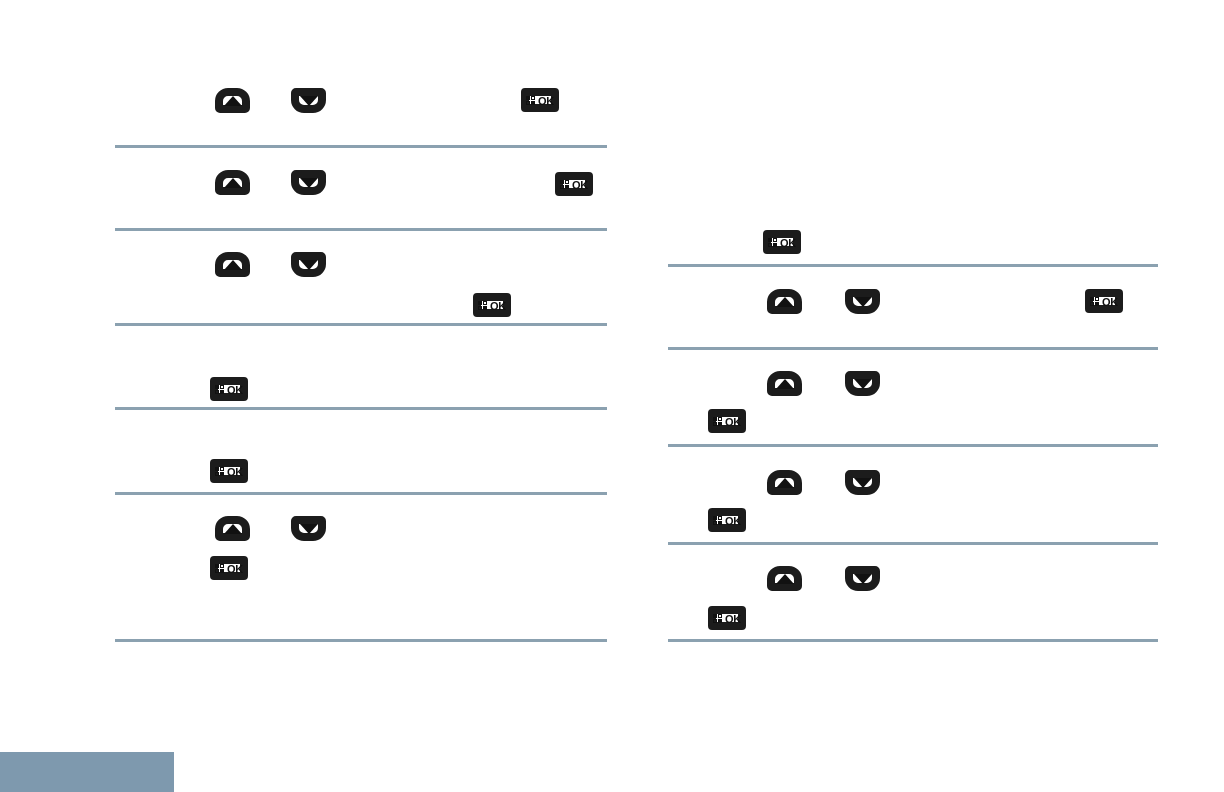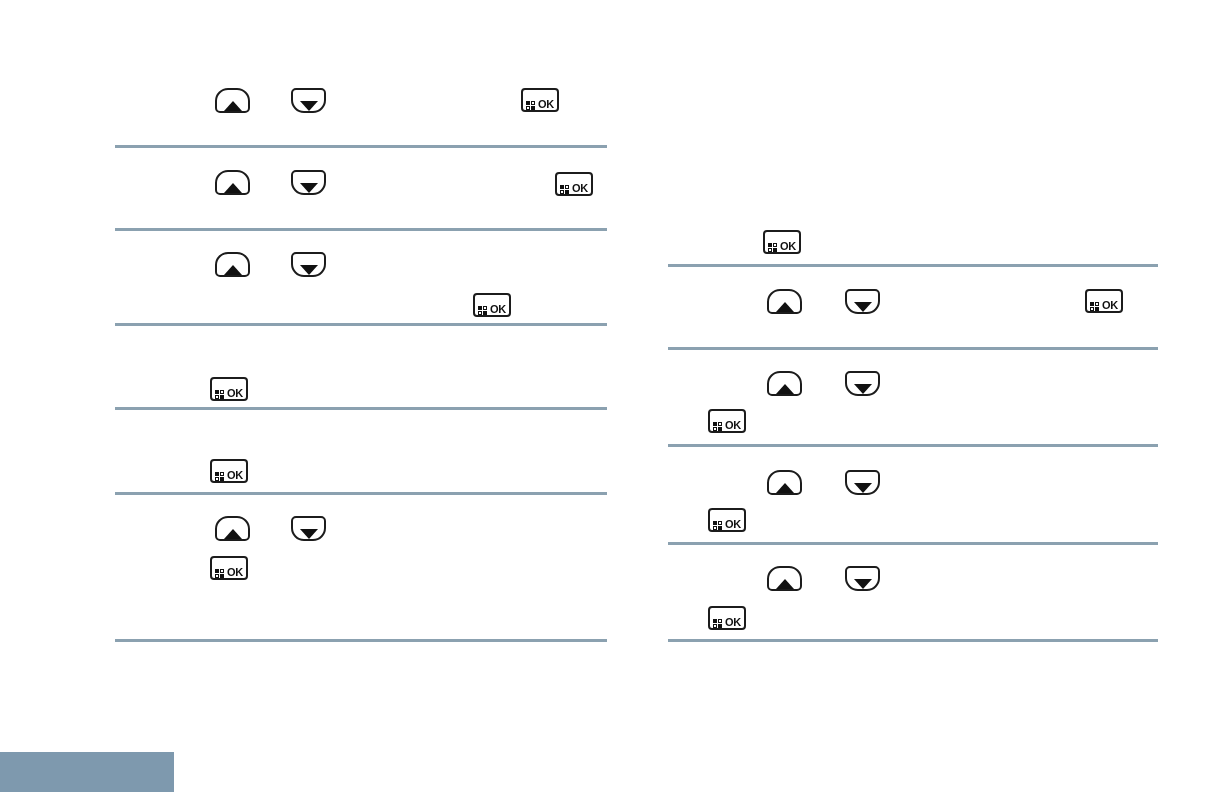--- a/index.html
+++ b/index.html
@@ -15,23 +15,23 @@
     overflow: hidden;
   }
   .divider {
     position: absolute;
     height: 3px;
   }
   .key {
     position: absolute;
     box-sizing: border-box;
     background: #ffffff;
-    border: 2px solid #f97316;
+    border: 8px solid #f97316;
     display: flex;
-    align-items: flex-end;
+    align-items: flex-start;
     justify-content: center;
   }
   .key-up   { width: 35px; height: 25px; border-radius: 13px 13px 5px 5px; }
   .key-down { width: 35px; height: 25px; border-radius: 5px 5px 13px 13px; }
   .tri { width: 0; height: 0; border-left: 9px solid transparent; border-right: 9px solid transparent; }
   .tri-up   { border-bottom: 10px solid #111111; }
   .tri-down { border-top: 10px solid #111111; }
   .key-ok {
     width: 38px; height: 24px;
     border-radius: 4px;

